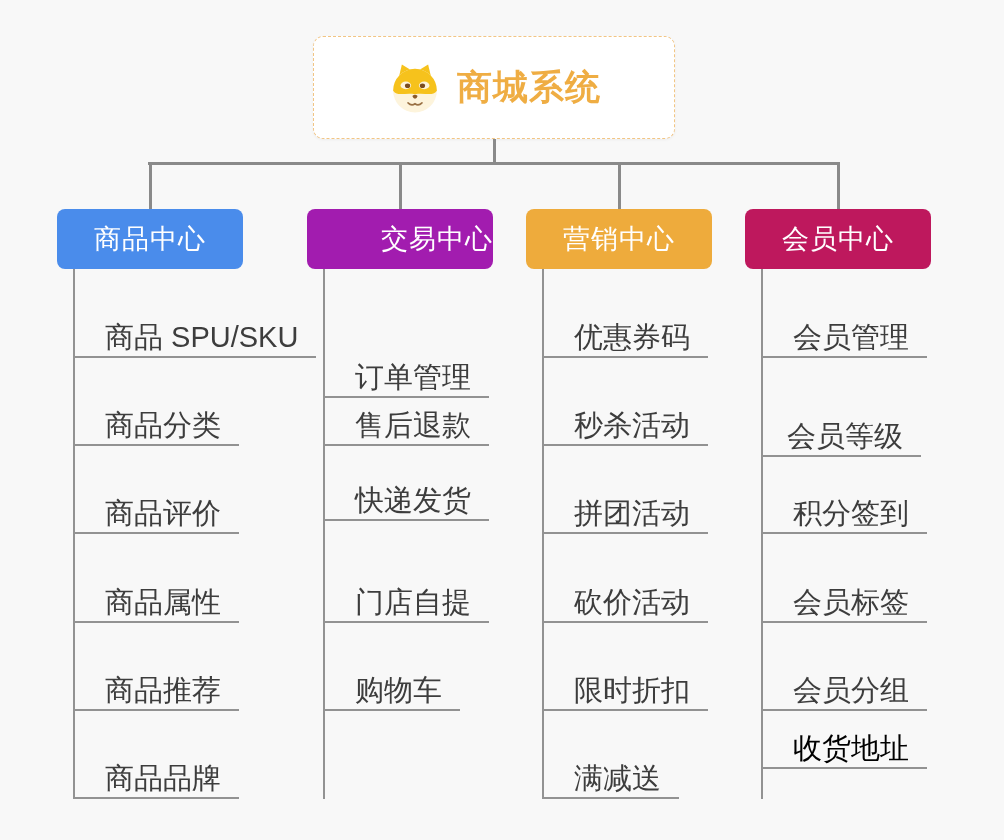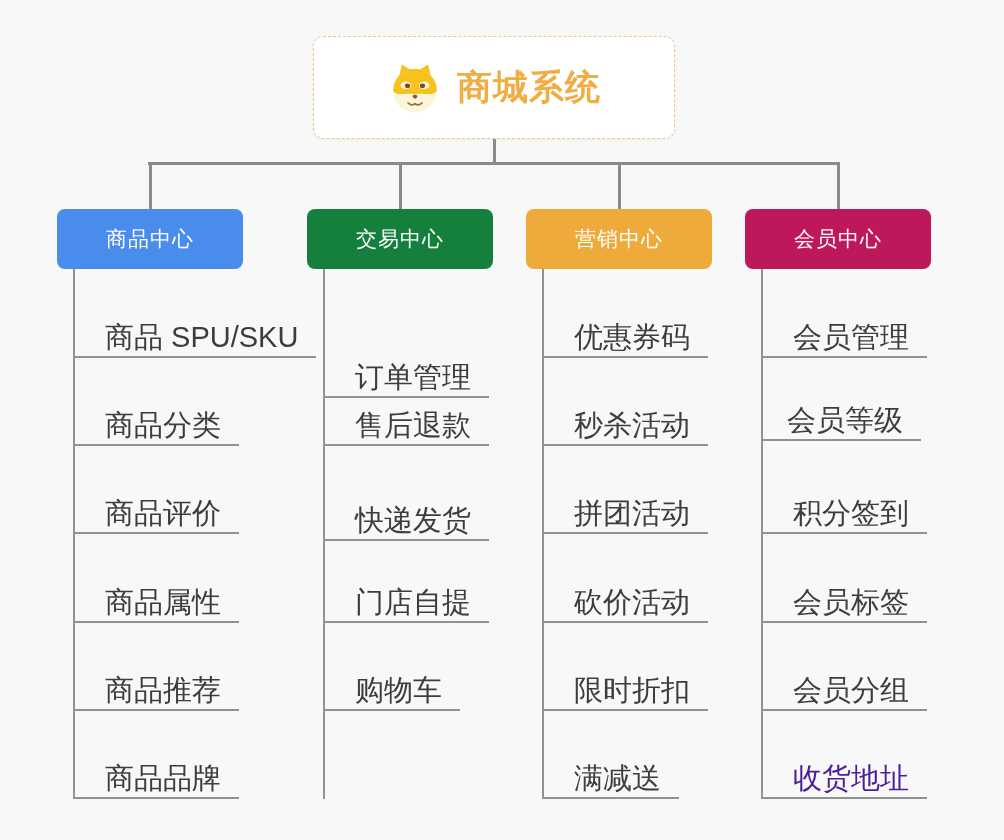--- a/index.html
+++ b/index.html
@@ -18,21 +18,21 @@
   }
   .doge { width:56px; height:56px; display:block; }
   .root-title { font-size:35px; font-weight:600; letter-spacing:1px; }
   
   .line { position:absolute; }
   
   .column { position:absolute; top:209px; width:186px; height:600px; }
   .branch-header {
     position:relative; width:186px; height:60px; border-radius:8px;
     display:flex; align-items:center; justify-content:center;
-    color:#ffffff; font-size:21px; letter-spacing:1px; cursor:default;
+    color:#ffffff; font-size:27px; letter-spacing:1px; cursor:default;
   }
   .leaf-vline { position:absolute; left:16px; top:60px; width:2px; height:530px; }
   .leaf {
     position:absolute; left:16px; white-space:nowrap;
     font-size:29px; color:#3d3d3d; line-height:33px;
     padding:0 18px 2px 32px;
     border-bottom-style:solid; border-bottom-width:2px;
   }
 </style>
 </head>
@@ -75,27 +75,27 @@
     <div class="leaf-vline" style="background: rgb(146, 146, 146);"></div>
   <div class="leaf" style="top: 112px; border-bottom-color: rgb(146, 146, 146); color: rgb(61, 61, 61);"><span>商品 SPU/SKU</span></div>
       <div class="leaf" style="top: 200.2px; border-bottom-color: rgb(146, 146, 146); color: rgb(61, 61, 61);"><span>商品分类</span></div>
       <div class="leaf" style="top: 288.4px; border-bottom-color: rgb(146, 146, 146); color: rgb(61, 61, 61);"><span>商品评价</span></div>
       <div class="leaf" style="top: 376.6px; border-bottom-color: rgb(146, 146, 146); color: rgb(61, 61, 61);"><span>商品属性</span></div>
       <div class="leaf" style="top: 464.8px; border-bottom-color: rgb(146, 146, 146); color: rgb(61, 61, 61);"><span>商品推荐</span></div>
       <div class="leaf" style="top: 553px; border-bottom-color: rgb(146, 146, 146); color: rgb(61, 61, 61);"><span>商品品牌</span></div>
     </div>
     <div class="line" style="left: 398.5px; top: 162px; width: 3px; height: 48px; background: rgb(138, 138, 138);"></div>
     <div class="column" style="left: 307px;">
-    <div class="branch-header" style="background: #15803d;">
+    <div class="branch-header" style="background: #a21caf; justify-content: flex-end;">
       <span>交易中心</span>
     </div>
     <div class="leaf-vline" style="background: rgb(146, 146, 146);"></div>
   <div class="leaf" style="top: 112px; border-bottom-color: rgb(146, 146, 146); color: rgb(61, 61, 61); margin-top: 40px;"><span>订单管理</span></div>
       <div class="leaf" style="top: 200.2px; border-bottom-color: rgb(146, 146, 146); color: rgb(61, 61, 61);"><span>售后退款</span></div>
-      <div class="leaf" style="top: 295px; border-bottom-color: rgb(146, 146, 146); color: rgb(61, 61, 61);"><span>快递发货</span></div>
+      <div class="leaf" style="top: 275px; border-bottom-color: rgb(146, 146, 146); color: rgb(61, 61, 61);"><span>快递发货</span></div>
       <div class="leaf" style="top: 376.6px; border-bottom-color: rgb(146, 146, 146); color: rgb(61, 61, 61);"><span>门店自提</span></div>
       <div class="leaf" style="top: 464.8px; border-bottom-color: rgb(146, 146, 146); color: rgb(61, 61, 61);"><span>购物车</span></div>
     </div>
     <div class="line" style="left: 617.5px; top: 162px; width: 3px; height: 48px; background: rgb(138, 138, 138);"></div>
     <div class="column" style="left: 526px;">
     <div class="branch-header" style="background: rgb(238, 171, 60);">
       <span>营销中心</span>
     </div>
     <div class="leaf-vline" style="background: rgb(146, 146, 146);"></div>
   <div class="leaf" style="top: 112px; border-bottom-color: rgb(146, 146, 146); color: rgb(61, 61, 61);"><span>优惠券码</span></div>
@@ -105,19 +105,19 @@
       <div class="leaf" style="top: 464.8px; border-bottom-color: rgb(146, 146, 146); color: rgb(61, 61, 61);"><span>限时折扣</span></div>
       <div class="leaf" style="top: 553px; border-bottom-color: rgb(146, 146, 146); color: rgb(61, 61, 61);"><span>满减送</span></div>
     </div>
     <div class="line" style="left: 836.5px; top: 162px; width: 3px; height: 48px; background: rgb(138, 138, 138);"></div>
     <div class="column" style="left: 745px;">
     <div class="branch-header" style="background: #be185d;">
       <span>会员中心</span>
     </div>
     <div class="leaf-vline" style="background: rgb(146, 146, 146);"></div>
   <div class="leaf" style="top: 112px; border-bottom-color: rgb(146, 146, 146); color: rgb(61, 61, 61);"><span>会员管理</span></div>
-      <div class="leaf" style="top: 195px; border-bottom-color: rgb(146, 146, 146); color: rgb(61, 61, 61); padding-left: 26px;"><span>会员等级</span></div>
+      <div class="leaf" style="top: 211px; border-bottom-color: rgb(146, 146, 146); color: rgb(61, 61, 61); padding-left: 26px;"><span>会员等级</span></div>
       <div class="leaf" style="top: 288.4px; border-bottom-color: rgb(146, 146, 146); color: rgb(61, 61, 61);"><span>积分签到</span></div>
       <div class="leaf" style="top: 376.6px; border-bottom-color: rgb(146, 146, 146); color: rgb(61, 61, 61);"><span>会员标签</span></div>
       <div class="leaf" style="top: 464.8px; border-bottom-color: rgb(146, 146, 146); color: rgb(61, 61, 61);"><span>会员分组</span></div>
-      <div class="leaf" style="top: 553px; border-bottom-color: rgb(146, 146, 146); color: #4c1d95;"><span>收货地址</span></div>
+      <div class="leaf" style="top: 523px; border-bottom-color: rgb(146, 146, 146); color: #000000;"><span>收货地址</span></div>
     </div>
   </div>
 
 </body></html>

